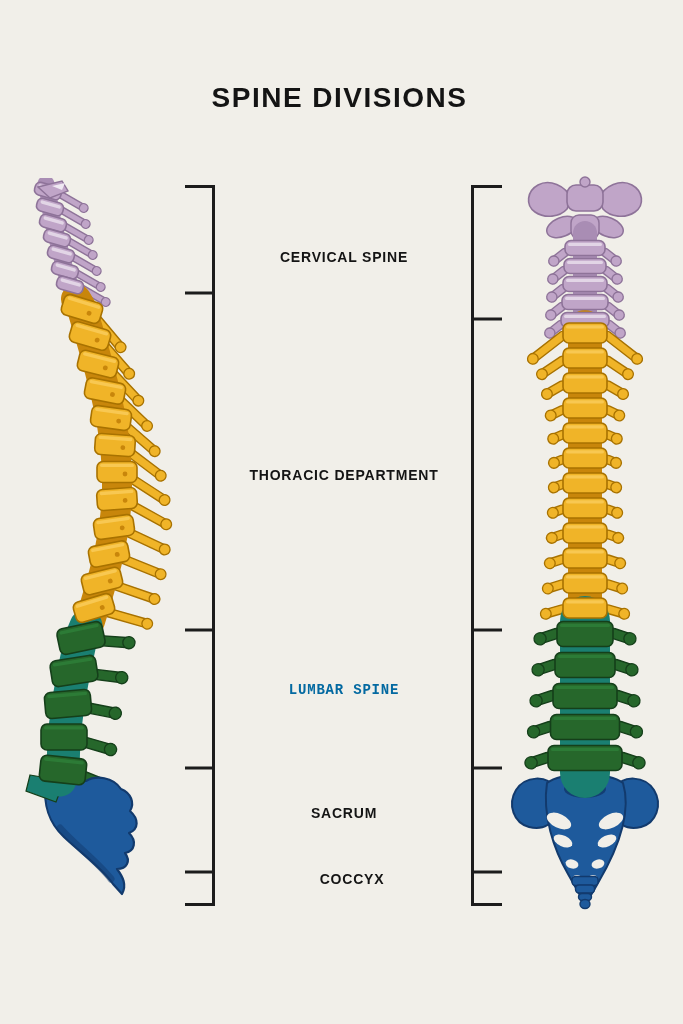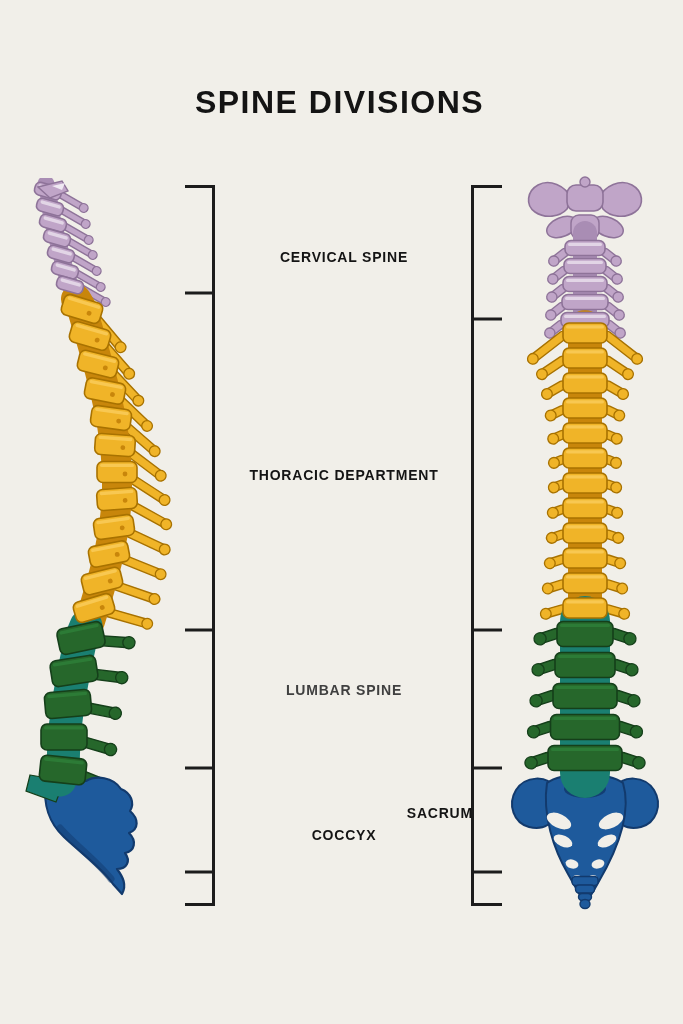--- a/index.html
+++ b/index.html
@@ -3,32 +3,32 @@
 <meta charset="utf-8">
 <style>
   html,body{margin:0;padding:0;}
   body{
     width:683px;height:1024px;position:relative;overflow:hidden;
     font-family:"Liberation Sans",sans-serif;
     background:#F1EFE9;
   }
   .title{
     position:absolute;top:63px;left:0;width:679px;text-align:center;
-    font-size:32px;font-weight:800;letter-spacing:1.5px;color:#101010;
+    font-size:28px;font-weight:800;letter-spacing:1.5px;color:#101010;
   }
   .sec-label{
     position:absolute;left:215px;width:258px;height:22px;line-height:22px;
     text-align:center;font-size:14px;font-weight:700;letter-spacing:.8px;color:#161616;
     white-space:nowrap;
   }
   .lbl-cervical{top:246px;}
   .lbl-thoracic{top:450px;margin-top:14px;}
   .lbl-lumbar{top:679px;}
-  .lbl-sacrum{top:802px;text-align:right;}
-  .lbl-coccyx{top:824px;}
+  .lbl-sacrum{top:802px;}
+  .lbl-coccyx{top:868px;margin-left:8px;}
   .bracket{position:absolute;}
   .bracket path{fill:none;stroke-width:3px;stroke-linecap:square;}
   .spine-svg{position:absolute;}
 </style>
 </head>
 <body style="background: rgb(241, 239, 233);">
 
 <h1 class="title" style="color: rgb(20, 20, 20);">SPINE DIVISIONS</h1>
 
 <svg id="spineL" class="spine-svg" style="left:10px;top:178px;" width="205" height="730" viewBox="0 0 205 730">
@@ -550,15 +550,15 @@
 <svg class="bracket" id="bracketL" style="left:185px;top:185px;" width="30" height="721" viewBox="0 0 30 721">
   <path d="M28.5 1.5 V719.5 M28.5 1.5 H1 M28.5 108 H1 M28.5 445 H1 M28.5 583 H1 M28.5 687 H1 M28.5 719.5 H1" stroke="#1C1C1C"></path>
 </svg>
 
 <svg class="bracket" id="bracketR" style="left:471px;top:185px;" width="31" height="721" viewBox="0 0 31 721">
   <path d="M1.5 1.5 V719.5 M1.5 1.5 H30 M1.5 134 H30 M1.5 445 H30 M1.5 583 H30 M1.5 687 H30 M1.5 719.5 H30" stroke="#1C1C1C"></path>
 </svg>
 
 <div class="sec-label lbl-cervical" style="color: rgb(20, 20, 20);">CERVICAL SPINE</div>
 <div class="sec-label lbl-thoracic" style="color: rgb(20, 20, 20);">THORACIC DEPARTMENT</div>
-<div class="sec-label lbl-lumbar" style="color: #404040;">LUMBAR SPINE</div>
+<div class="sec-label lbl-lumbar" style="color: #0369a1; font-family: Liberation Mono, monospace;">LUMBAR SPINE</div>
 <div class="sec-label lbl-sacrum" style="color: rgb(20, 20, 20);">SACRUM</div>
 <div class="sec-label lbl-coccyx" style="color: rgb(20, 20, 20);">COCCYX</div>
 
 </body></html>

